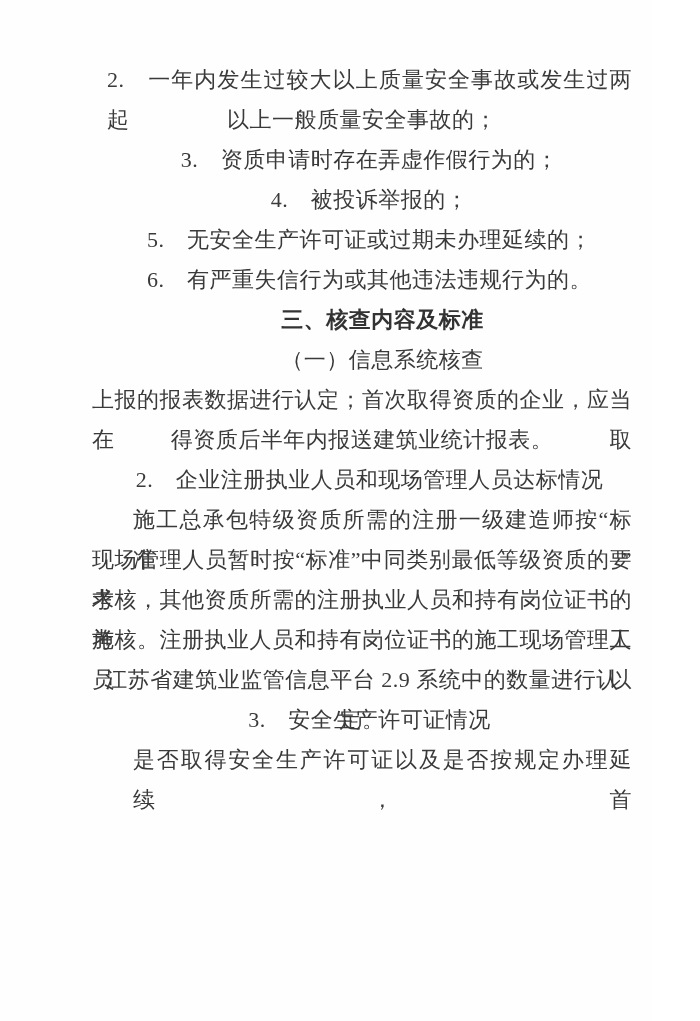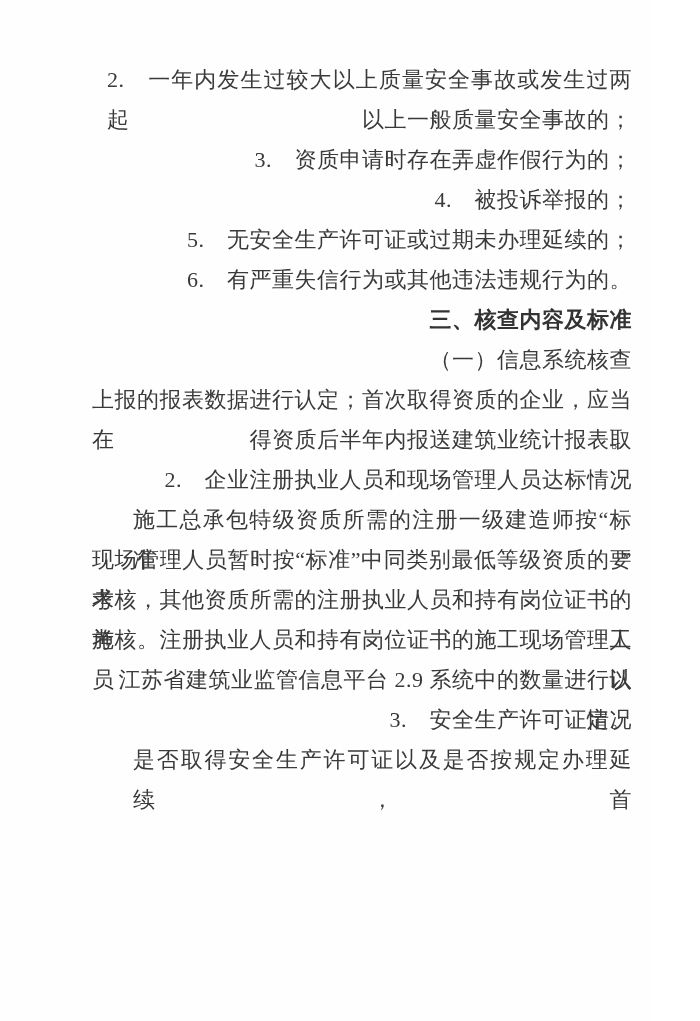--- a/index.html
+++ b/index.html
@@ -20,21 +20,21 @@
     top: 60px;
     left: 92px;
     width: 540px;
   }
   .line {
     height: 40px;
     line-height: 40px;
     font-size: 22px;
     color: #3a3a3a;
     white-space: pre-wrap;
-    text-align: right;
+    text-align: center;
     letter-spacing: 0.5px;
   }
   .line.indent-para { padding-left: 41px; }
   .line.indent-item { padding-left: 15px; }
   .line.justify {
     text-align: justify;
     text-align-last: justify;
   }
   .line.bold {
     font-weight: bold;

